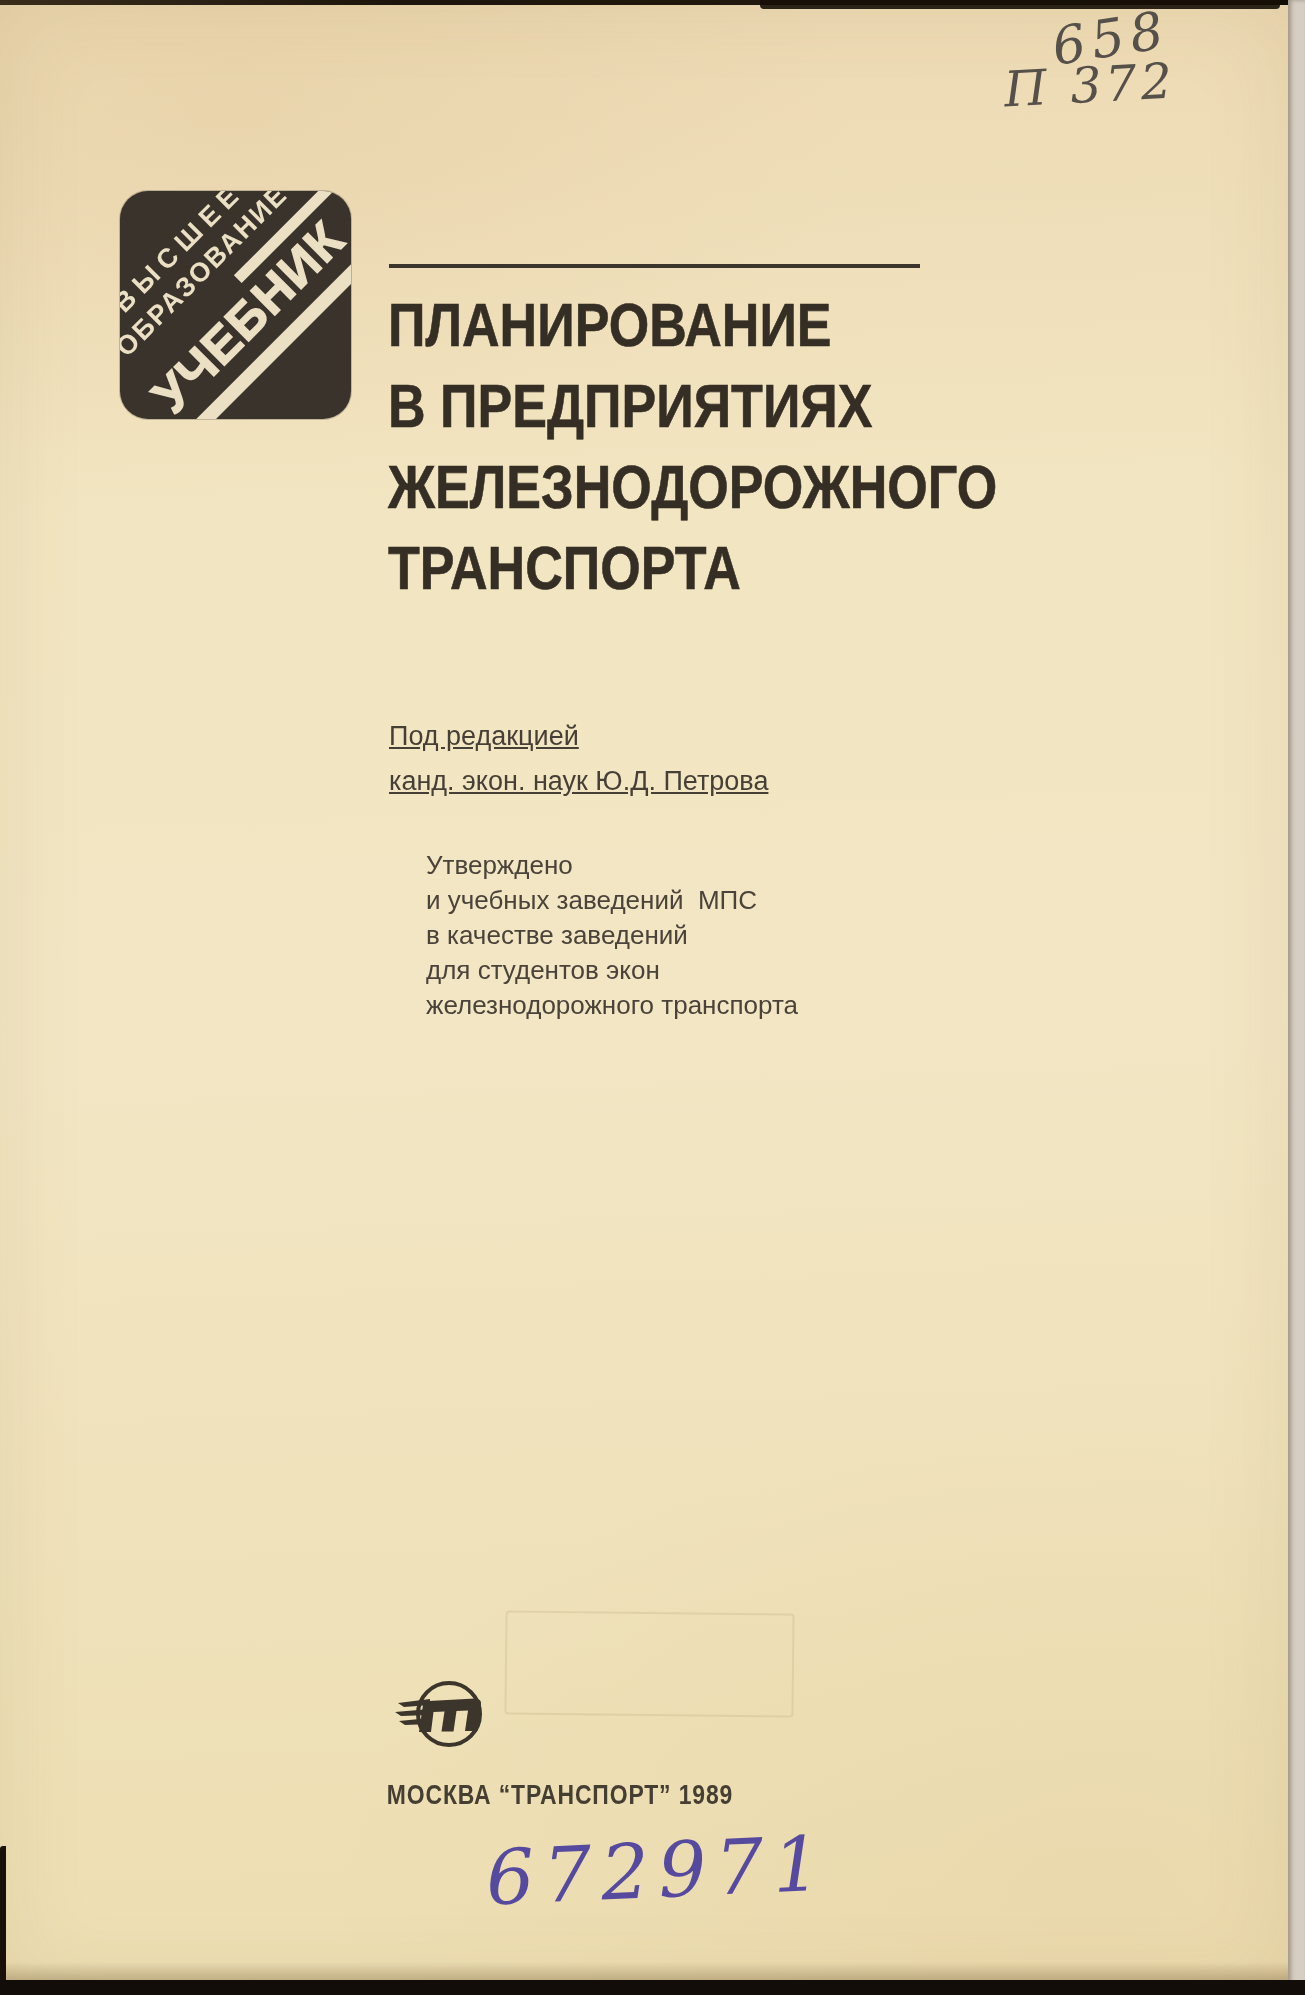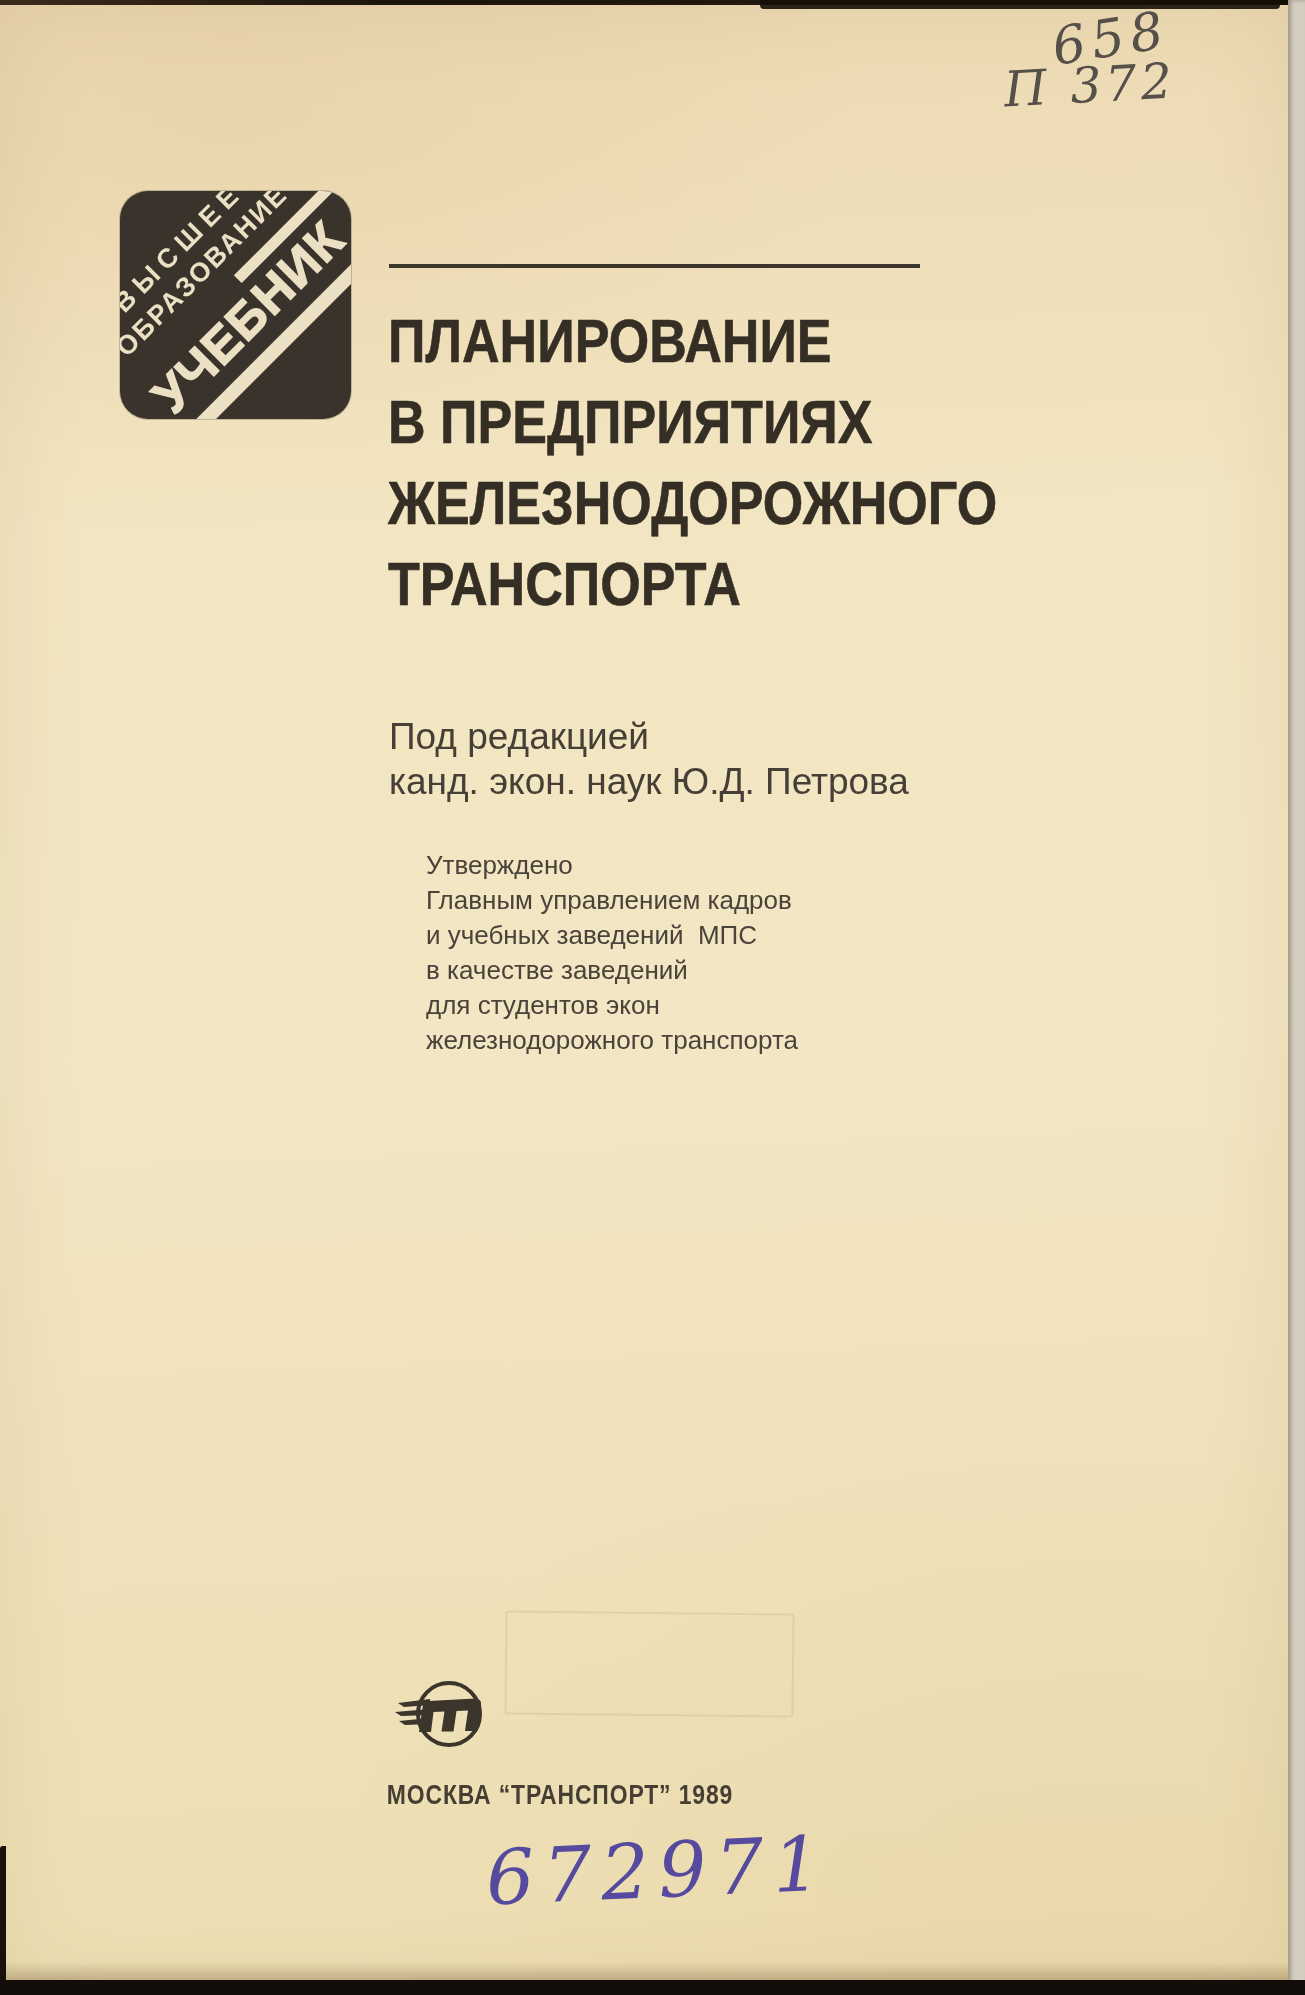--- a/index.html
+++ b/index.html
@@ -44,25 +44,25 @@
   .badge-rot>div{flex:none;}
   .b-small{color:#ece0c4;font-weight:bold;line-height:1.1;white-space:nowrap;}
   .b1{margin-top:70px;font-size:27px;letter-spacing:7px;}
   .b2{margin-top:3px;font-size:27px;letter-spacing:2px;}
   .bs1{margin-top:11px;height:11px;width:160px;background:#ece0c4;align-self:flex-end;margin-right:-14px;}
   .b3{margin-top:3px;font-size:50px;letter-spacing:1px;color:#ece0c4;font-weight:bold;-webkit-text-stroke:1.4px #ece0c4;white-space:nowrap;line-height:1.05;}
   .bs2{margin-top:8px;height:14px;width:140%;background:#ece0c4;}
 
   
   .rule{position:absolute;left:389px;top:264px;width:531px;height:4px;background:#3b352b;}
-  .title{position:absolute;left:388px;top:300px;color:#352e25;font-weight:bold;}
+  .title{position:absolute;left:388px;top:284px;color:#352e25;font-weight:bold;}
   .title div{font-size:62px;line-height:81px;letter-spacing:0;transform:scaleX(.84);transform-origin:0 0;white-space:nowrap;-webkit-text-stroke:.6px #352e25;}
 
   .editor{position:absolute;left:389px;top:714px;color:#463f36;}
-  .editor div{font-size:37px;line-height:45px;white-space:nowrap;}
+  .editor div{font-size:27px;line-height:45px;white-space:nowrap;text-decoration:underline;}
 
   .approval{position:absolute;left:390px;top:848px;color:#4a433a;margin-left:36px;}
   .approval div{font-size:26px;line-height:35px;white-space:pre-wrap;}
 
   
   .stamp-ghost{position:absolute;left:505px;top:1612px;width:285px;height:100px;border:2px solid rgba(130,105,60,.12);border-radius:4px;transform:rotate(.6deg);}
 
   .logo{position:absolute;left:392px;top:1670px;width:110px;height:86px;}
 
   .imprint{
@@ -98,21 +98,20 @@
     <div>ТРАНСПОРТА</div>
   </div>
 
   <div class="editor">
     <div>Под редакцией</div>
     <div>канд. экон. наук Ю.Д. Петрова</div>
   </div>
 
   <div class="approval">
     <div>Утверждено</div>
-    <div>Главным управлением кадров</div>
     <div>и учебных заведений  МПС</div>
     <div>в качестве заведений</div>
     <div>для студентов экон</div>
     <div>железнодорожного транспорта</div>
   </div>
 
   <div class="stamp-ghost"></div>
 
   <svg class="logo" viewBox="0 0 110 86">
     <circle cx="57" cy="44" r="31" fill="none" stroke="#3b352b" stroke-width="4"></circle>

